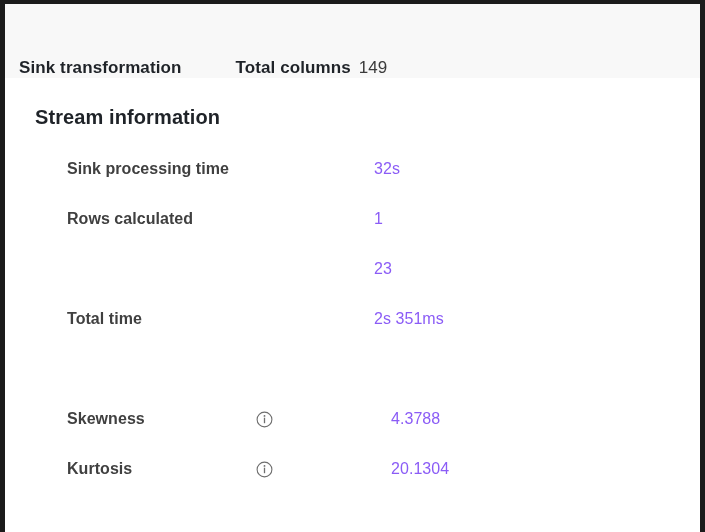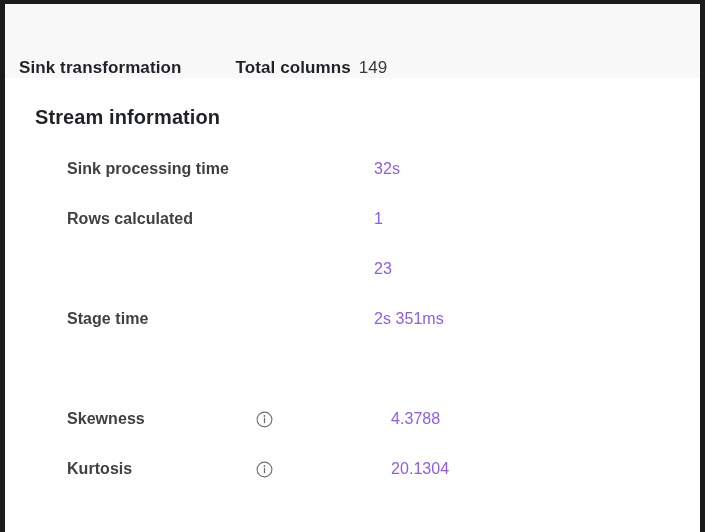--- a/index.html
+++ b/index.html
@@ -167,21 +167,21 @@
           <div class="row-value">32s</div>
         </div>
         <div class="info-row">
           <div class="row-label">Rows calculated</div>
           <div class="row-value">1</div>
         </div>
         <div class="info-row">
           <div class="row-value">23</div>
         </div>
         <div class="info-row">
-          <div class="row-label">Stage time</div>
+          <div class="row-label">Total time</div>
           <div class="row-value">2s 351ms</div>
         </div>
         <div class="info-row">
         </div>
         <div class="info-row has-icon">
           <div class="row-label">Skewness</div>
           <svg class="row-info-icon" viewBox="0 0 17 17">
             <circle cx="8.5" cy="8.5" r="7.4" fill="none" stroke="#6e6e6e" stroke-width="1.1"></circle>
             <circle cx="8.5" cy="4.9" r="0.95" fill="#6e6e6e"></circle>
             <rect x="7.85" y="6.7" width="1.3" height="5.5" fill="#6e6e6e"></rect>

